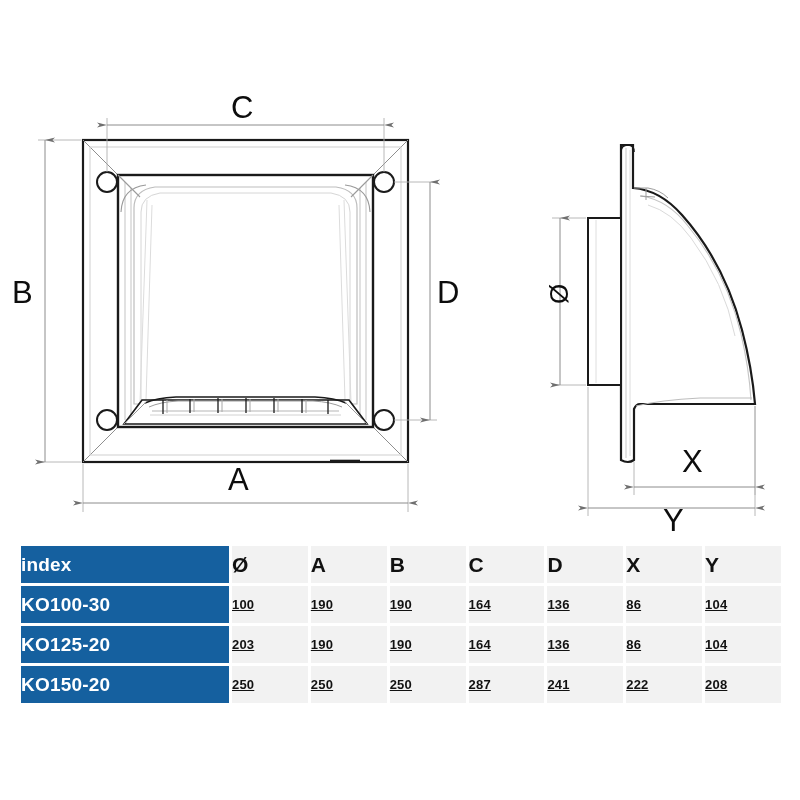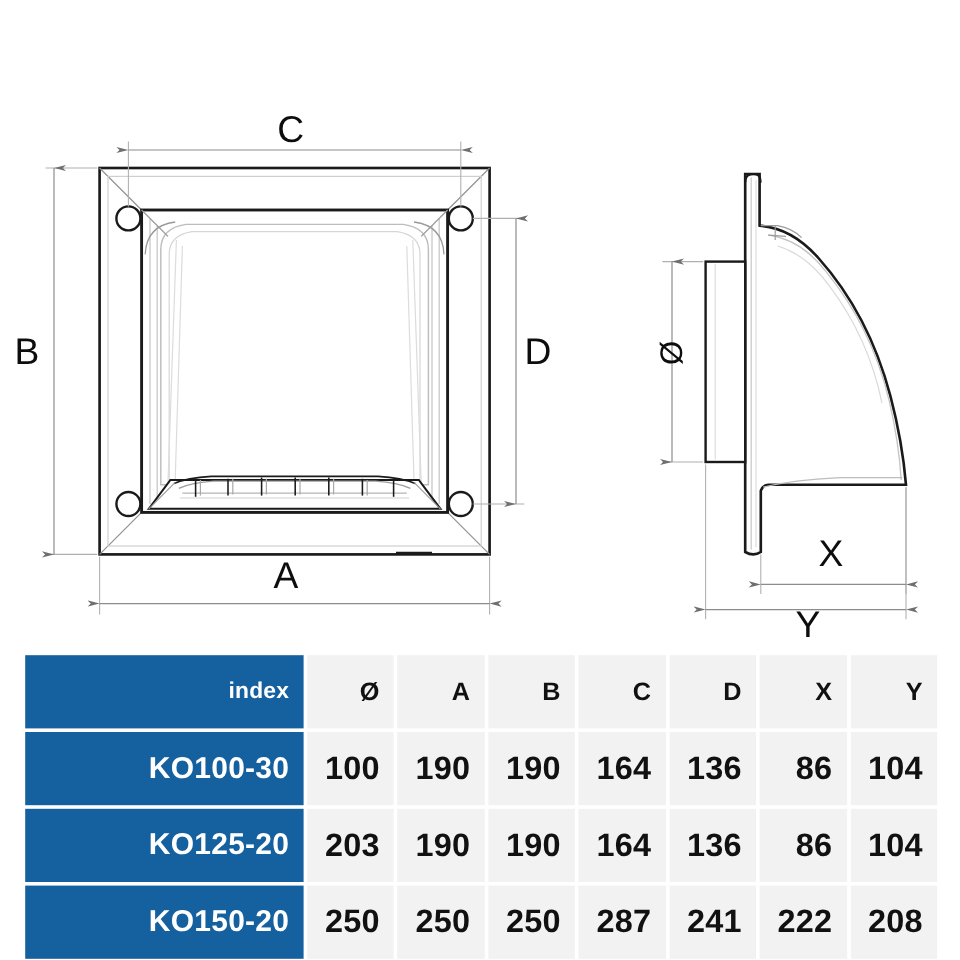--- a/index.html
+++ b/index.html
@@ -36,44 +36,44 @@
     top:543px;
     width:766px;
   }
   table.spec{
     border-collapse:separate;
     border-spacing:3px 3px;
     width:100%;
     table-layout:fixed;
   }
   table.spec th, table.spec td{
-    padding:12px;
+    padding:0;
     height:37px;
-    text-align:right;
+    text-align:left;
     vertical-align:middle;
     font-family:"Liberation Sans", sans-serif;
     font-size:19px;
     font-weight:bold;
     letter-spacing:.2px;
   }
   
   table.spec th.idx, table.spec td.idx{
     background:#15609f;
     color:#ffffff;
     width:208px;
-    font-size:25px;
+    font-size:19px;
   }
   table.spec th.idx{font-size:19px;}
   
   table.spec th.val, table.spec td.val{
     background:#f2f2f2;
     color:#111111;
   }
   table.spec th.val{font-size:21px;font-weight:bold;}
-  table.spec td.val{font-size:27px;font-weight:bold;}
+  table.spec td.val{font-size:13px;font-weight:bold;text-decoration:underline;}
 </style>
 </head>
 <body>
 
 <div id="sheet">
 
   <div id="drawing">
     <svg width="800" height="535" viewBox="0 0 800 535" xmlns="http://www.w3.org/2000/svg">
 
       <defs>

